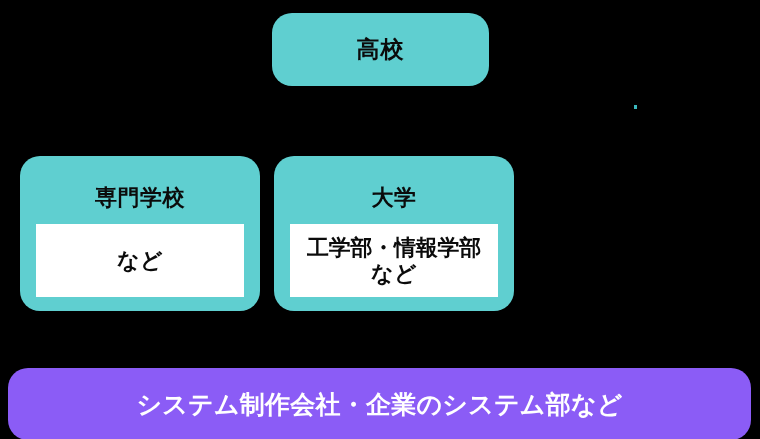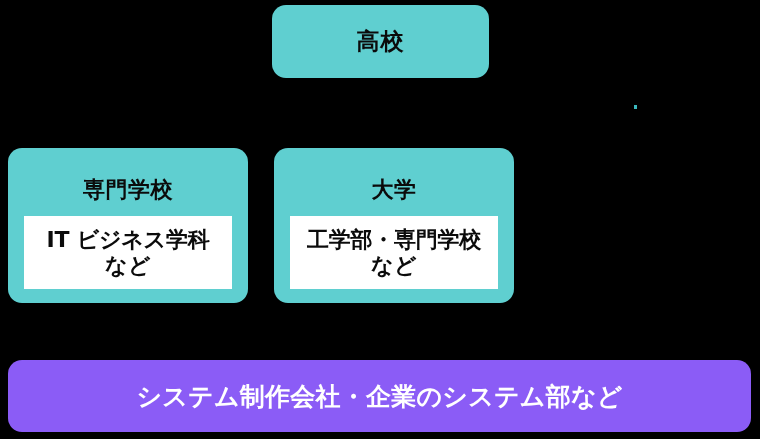--- a/index.html
+++ b/index.html
@@ -15,25 +15,26 @@
     width: 760px;
     height: 439px;
     background: #000000;
     overflow: hidden;
   }
 
   
   .card {
     position: absolute;
     box-sizing: border-box;
-    border-radius: 14px;
+    border-radius: 20px;
     background: #5fcfd0;
     display: flex;
     flex-direction: column;
     align-items: center;
+    margin-top: 8px;
   }
 
   
   .card--top {
     left: 272px;
     top: 5px;
     width: 217px;
     height: 73px;
     justify-content: center;
   }
@@ -46,21 +47,21 @@
   }
 
   
   .card--mid {
     top: 148px;
     width: 240px;
     height: 155px;
     padding: 12px 16px 14px 16px;
     justify-content: flex-start;
   }
-  .card--left  { left: 8px; }
+  .card--left  { left: 20px; }
   .card--right { left: 274px; }
 
   .card--mid .card-title {
     font-size: 22px;
     font-weight: 700;
     color: #0b0b0b;
     line-height: 1;
     margin-top: 19px;
     margin-bottom: 15px;
     letter-spacing: 0.02em;
@@ -123,29 +124,28 @@
 
   <div class="card card--top">
     <div class="card-title">高校</div>
   </div>
 
   <div class="speck"></div>
 
   <div class="card card--mid card--left">
     <div class="card-title">専門学校</div>
     <div class="inner-panel">
-      <div class="inner-line">IT ビジネス学科</div>
       <div class="inner-line inner-line--second">など</div>
     </div>
   </div>
 
   <div class="card card--mid card--right">
     <div class="card-title">大学</div>
     <div class="inner-panel">
-      <div class="inner-line">工学部・専門学校</div>
+      <div class="inner-line">工学部・情報学部</div>
       <div class="inner-line inner-line--second">など</div>
     </div>
   </div>
 
   <div class="card card--bottom">
     <div class="card-title">システム制作会社・企業のシステム部など</div>
   </div>
 
 </div>
 

